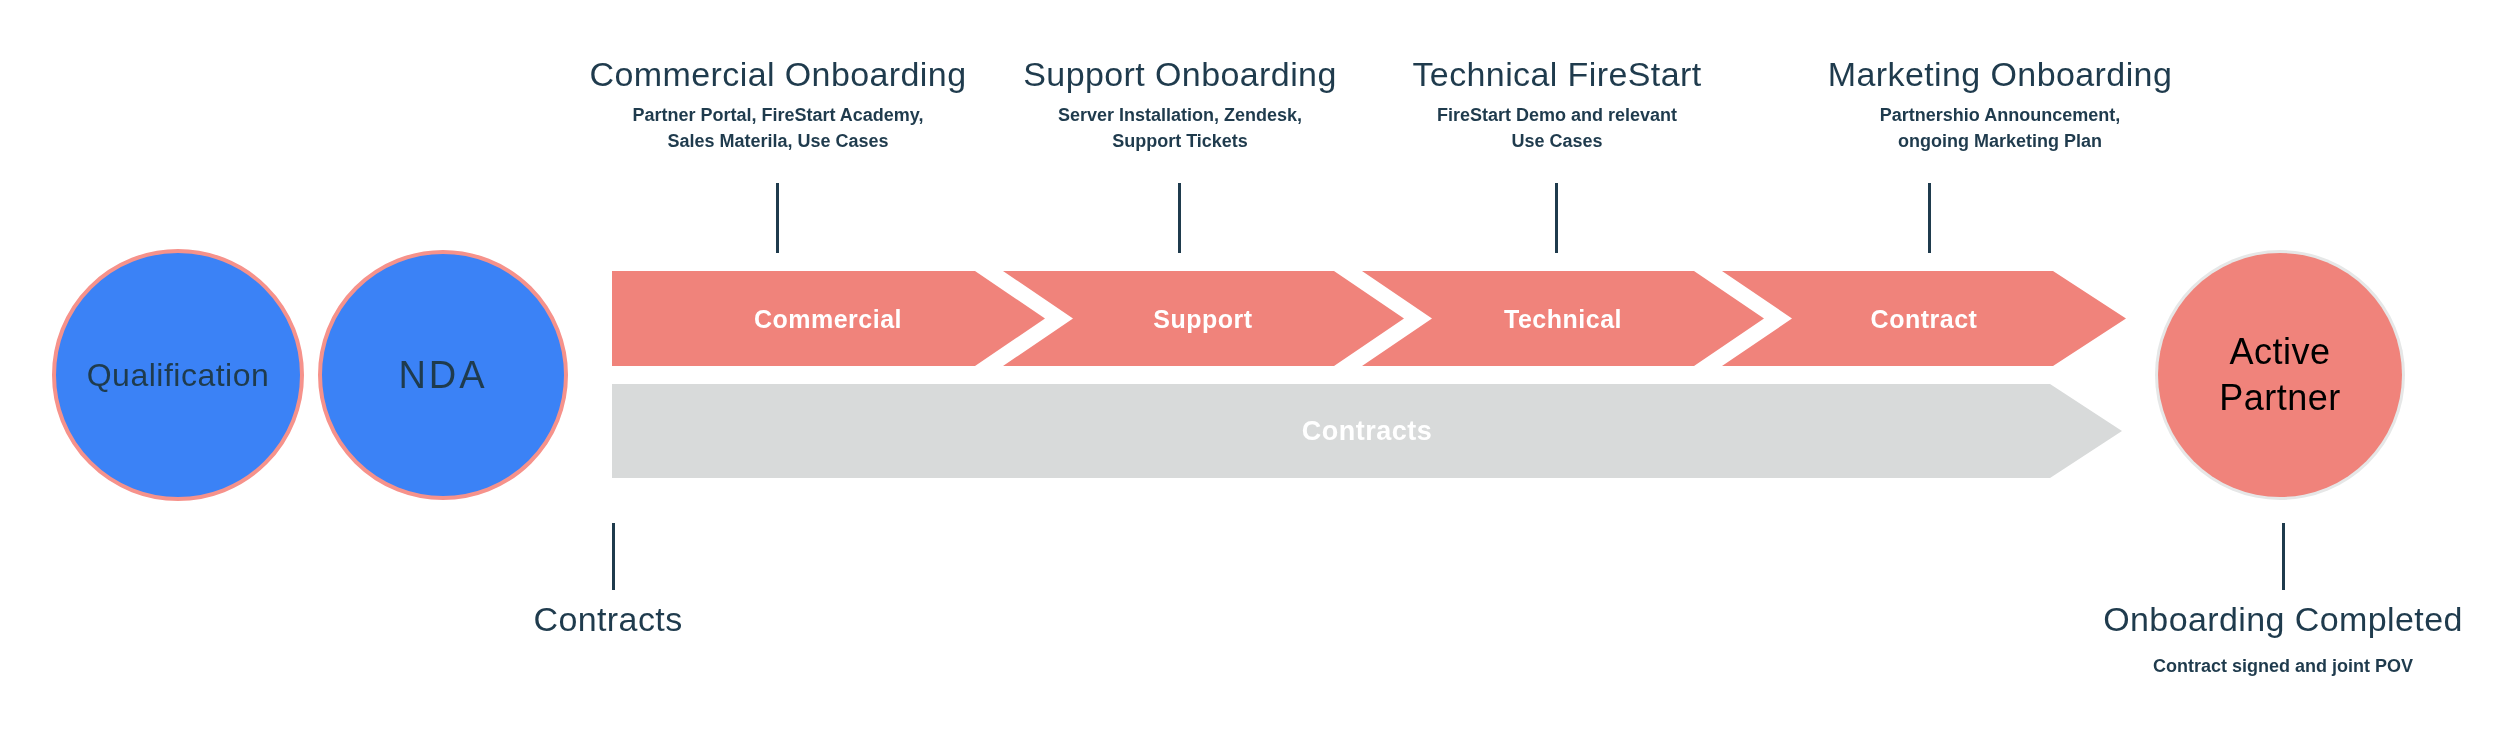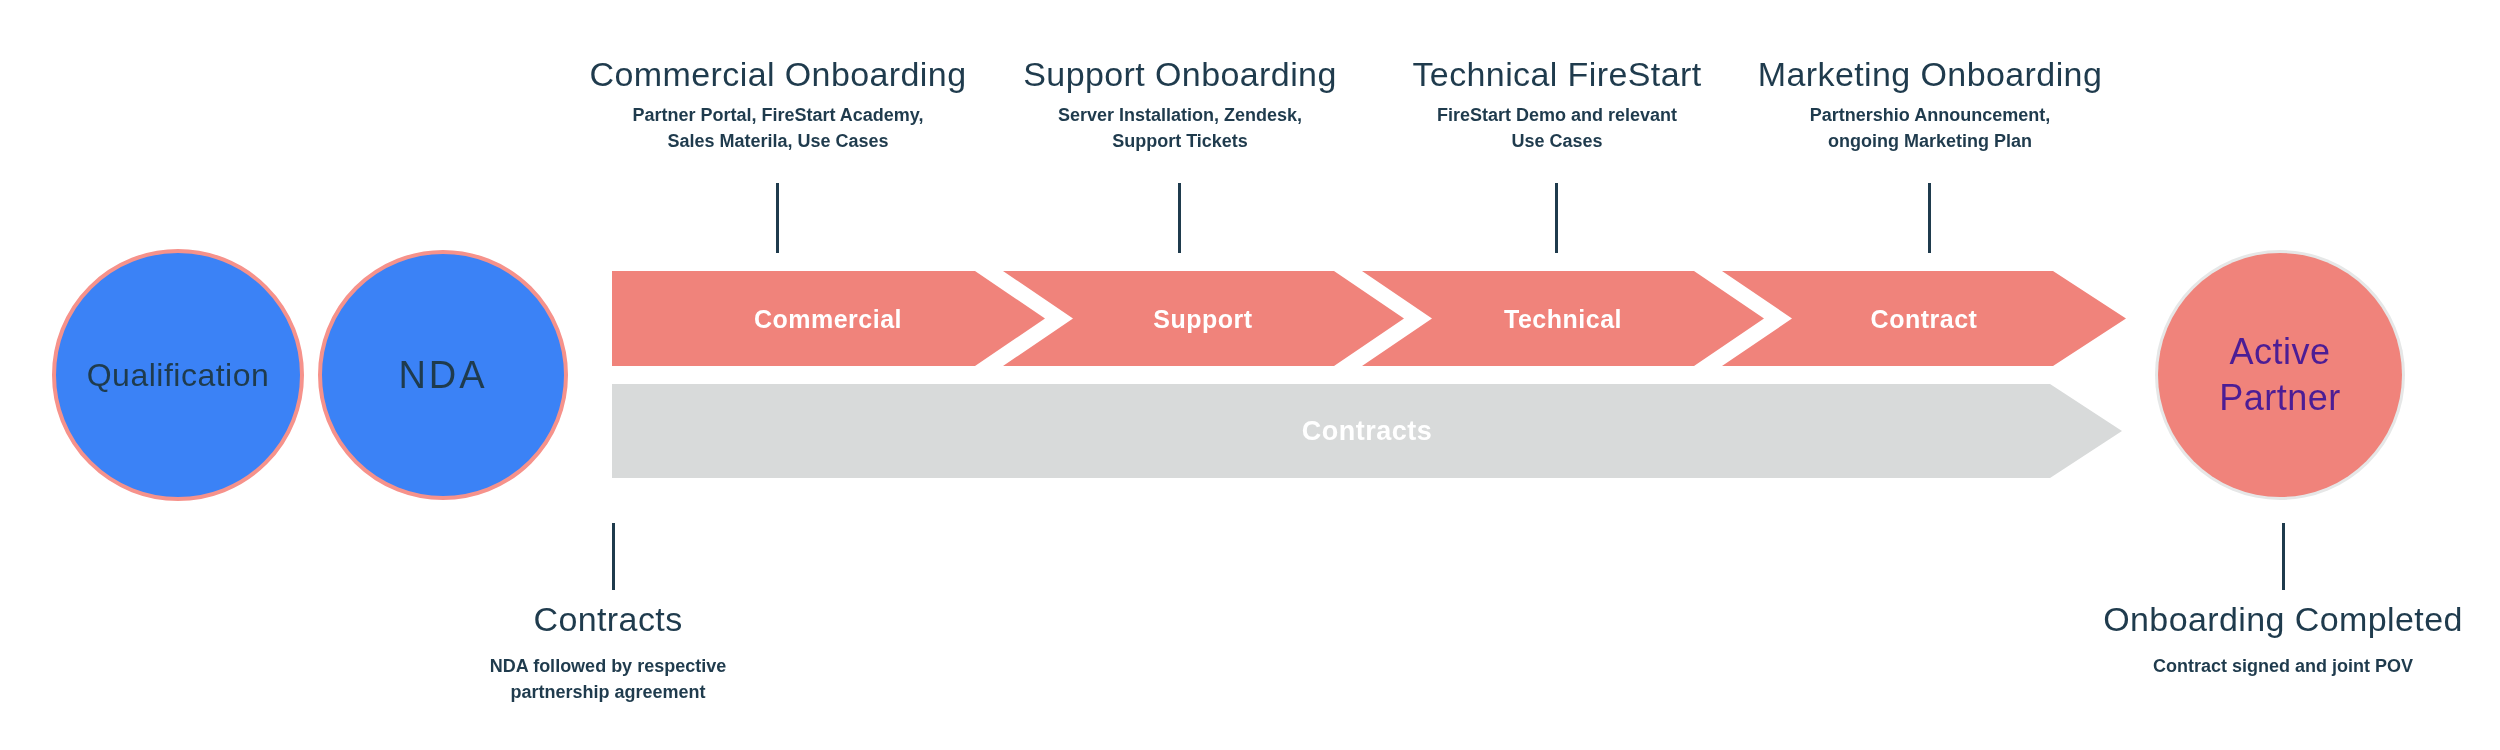--- a/index.html
+++ b/index.html
@@ -22,21 +22,21 @@
   .bottom-ann .ann-sub{margin-top:14px;}
 
   .vline{position:absolute;width:3px;background:var(--navy);}
   .vline.top{top:183px;height:70px;}
   .vline.bottom{top:523px;height:67px;}
 
   
   .node{position:absolute;border-radius:50%;display:flex;align-items:center;justify-content:center;text-align:center;background:#3b82f6;box-sizing:border-box;}
   .node-qualification{left:52px;top:249px;width:252px;height:252px;border:4px solid var(--coral-outline);font-size:32px;font-weight:300;letter-spacing:.5px;}
   .node-nda{left:318px;top:250px;width:250px;height:250px;border:4px solid var(--coral-outline);font-size:38px;font-weight:300;letter-spacing:3px;}
-  .node-active{left:2158px;top:253px;width:244px;height:244px;background:var(--coral);box-shadow:0 0 0 3px var(--active-ring);color:#4c1d95;font-size:36px;font-weight:300;line-height:46px;letter-spacing:.5px;}
+  .node-active{left:2158px;top:253px;width:244px;height:244px;background:var(--coral);box-shadow:0 0 0 3px var(--active-ring);color:#000000;font-size:36px;font-weight:300;line-height:46px;letter-spacing:.5px;}
 
   
   .stage-label{position:absolute;transform:translate(-50%,-50%);color:#fff;font-size:25px;font-weight:700;letter-spacing:.5px;white-space:nowrap;}
   .contracts-label{position:absolute;transform:translate(-50%,-50%);color:#fff;font-size:27px;font-weight:700;letter-spacing:.5px;white-space:nowrap;}
 </style>
 </head>
 <body>
 
 <div class="canvas">
 
@@ -82,42 +82,38 @@
       <div>Support Tickets</div>
     </div>
   </div>
   <div class="top-ann" style="left:1557px">
     <div class="ann-title">Technical FireStart</div>
     <div class="ann-sub">
       <div>FireStart Demo and relevant</div>
       <div>Use Cases</div>
     </div>
   </div>
-  <div class="top-ann" style="left:1930px">
+  <div class="top-ann" style="left:2000px">
     <div class="ann-title">Marketing Onboarding</div>
     <div class="ann-sub">
       <div>Partnershio Announcement,</div>
       <div>ongoing Marketing Plan</div>
     </div>
   </div>
 
   <div class="vline top" style="left:776px"></div>
   <div class="vline top" style="left:1178px"></div>
   <div class="vline top" style="left:1555px"></div>
   <div class="vline top" style="left:1928px"></div>
 
   <div class="vline bottom" style="left:612px"></div>
   <div class="vline bottom" style="left:2282px"></div>
 
   <div class="bottom-ann" style="left:608px">
     <div class="ann-title">Contracts</div>
-    <div class="ann-sub">
-      <div>NDA followed by respective</div>
-      <div>partnership agreement</div>
-    </div>
   </div>
   <div class="bottom-ann" style="left:2283px">
     <div class="ann-title">Onboarding Completed</div>
     <div class="ann-sub">
       <div>Contract signed and joint POV</div>
     </div>
   </div>
 
 </div>
 

